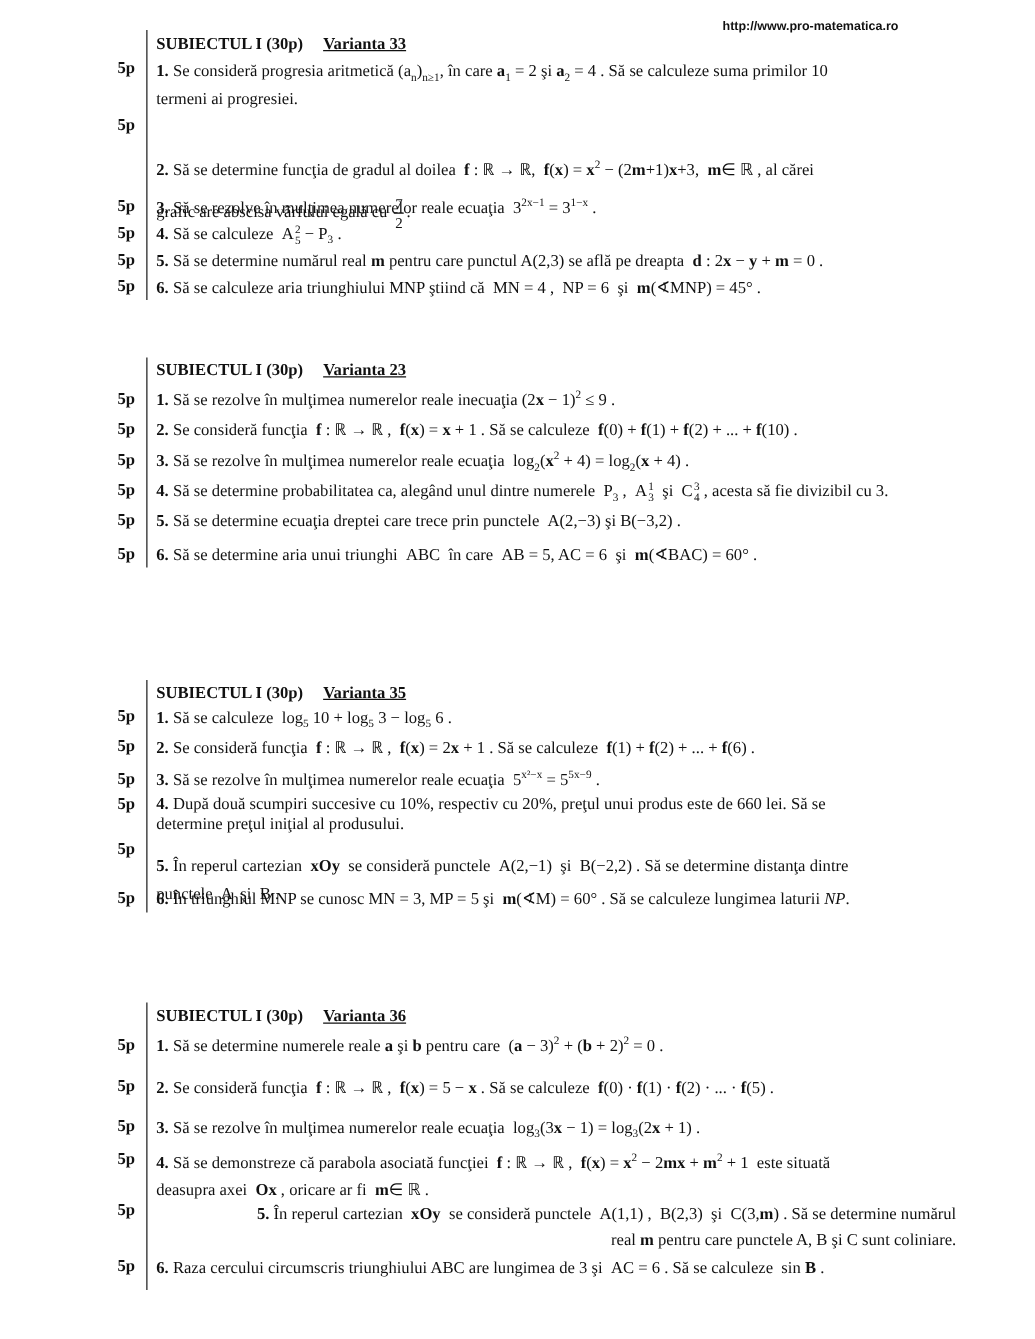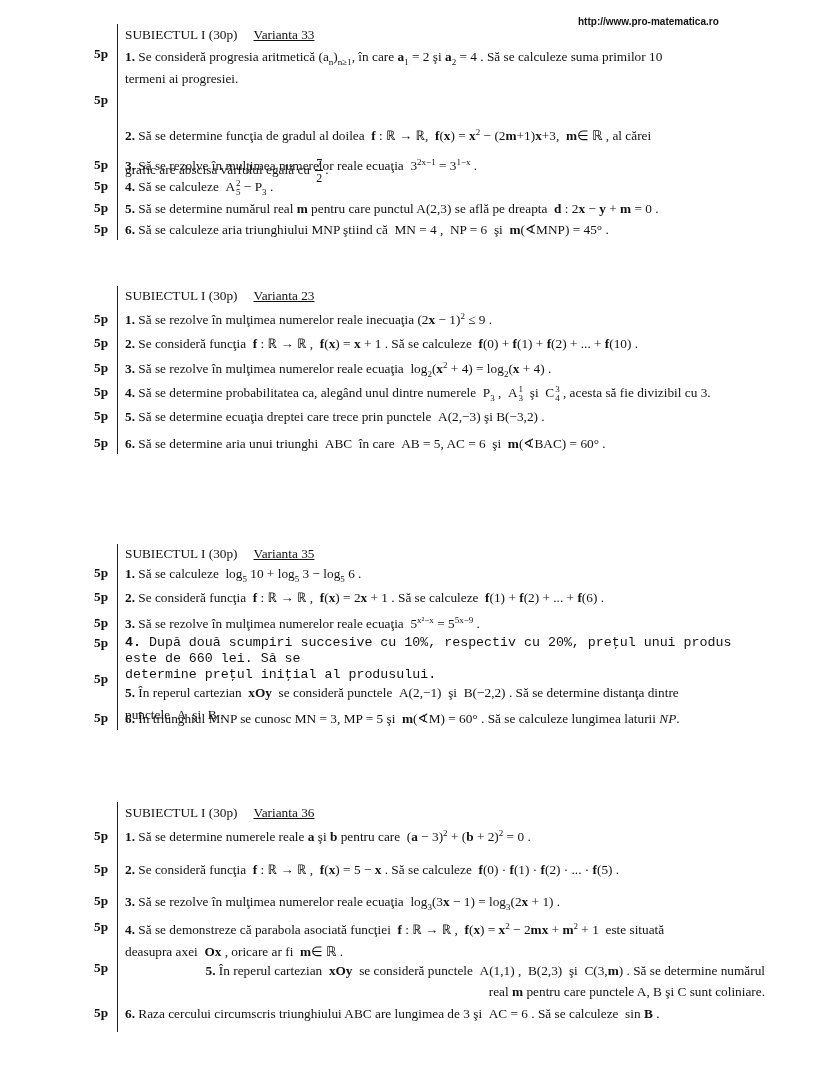--- a/index.html
+++ b/index.html
@@ -2,21 +2,21 @@
 <html><head>
 <meta charset="utf-8">
 <style>
   html, body { margin:0; padding:0; background:#ffffff; }
   body { width:828px; height:1071px; position:relative; overflow:hidden;
          font-family:"Liberation Serif", serif; color:#111; font-size:13.3px; }
   .url { position:absolute; top:16px; left:578px; font-family:"Liberation Sans", sans-serif;
          font-weight:bold; font-size:10px; color:#111; }
   .section { position:absolute; left:0; width:828px; }
   .vline { position:absolute; left:117px; width:1.3px; background:#222; }
-  .title { position:absolute; left:125px; font-weight:normal; font-size:13.3px; white-space:nowrap; }
+  .title { position:absolute; left:125px; font-weight:bold; font-size:13.3px; white-space:nowrap; }
   .title .var { margin-left:16px; text-decoration:underline; }
   .item { position:absolute; left:0; width:828px; }
   .pts { position:absolute; left:94px; font-weight:bold; font-size:13.3px; }
   .txt { position:absolute; left:125px; width:640px; line-height:17px; }
   .num { font-weight:bold; }
   b.m { font-weight:bold; }
   sup, sub { font-size:9px; line-height:0; }
   .frac { display:inline-block; vertical-align:middle; text-align:center; font-size:12px; line-height:14px; margin:0 2px; }
   .frac span { display:block; padding:0 1px; }
   .frac .top { border-bottom:1px solid #111; }
@@ -123,21 +123,21 @@
     <div class="txt"><span class="num">2.</span> Se consideră funcţia &nbsp;<b class="m">f</b> : ℝ → ℝ , &nbsp;<b class="m">f</b>(<b class="m">x</b>) = 2<b class="m">x</b> + 1 . Să se calculeze &nbsp;<b class="m">f</b>(1) + <b class="m">f</b>(2) + ... + <b class="m">f</b>(6) .</div>
   </div>
 
   <div class="item" style="top:615px;">
     <div class="pts">5p</div>
     <div class="txt"><span class="num">3.</span> Să se rezolve în mulţimea numerelor reale ecuaţia &nbsp;5<sup>x²−x</sup> = 5<sup>5x−9</sup> .</div>
   </div>
 
   <div class="item" style="top:635px;">
     <div class="pts">5p</div>
-    <div class="txt" style="line-height:16px;font-family:Liberation Mono, monospace;"><span class="num">4.</span> După două scumpiri succesive cu 10%, respectiv cu 20%, preţul unui produs este de 660 lei. Să se<br>determine preţul iniţial al produsului.</div>
+    <div class="txt" style="line-height:16px;"><span class="num">4.</span> După două scumpiri succesive cu 10%, respectiv cu 20%, preţul unui produs este de 660 lei. Să se<br>determine preţul iniţial al produsului.</div>
   </div>
 
   <div class="item" style="top:671px;">
     <div class="pts">5p</div>
     <div class="txt" style="line-height:22px;margin-top:11px;"><span class="num">5.</span> În reperul cartezian &nbsp;<b class="m">xOy</b> &nbsp;se consideră punctele &nbsp;A(2,−1) &nbsp;şi &nbsp;B(−2,2) . Să se determine distanţa dintre<br>punctele &nbsp;A &nbsp;şi &nbsp;B .</div>
   </div>
 
   <div class="item" style="top:710px;">
     <div class="pts">5p</div>
     <div class="txt"><span class="num">6.</span> În triunghiul MNP se cunosc MN = 3, MP = 5 şi &nbsp;<b class="m">m</b>(∢M) = 60° . Să se calculeze lungimea laturii <i>NP</i>.</div>

